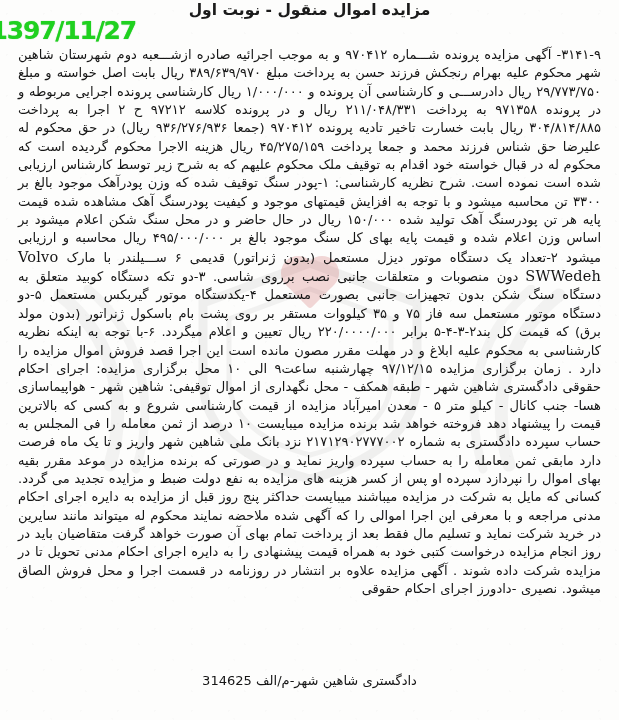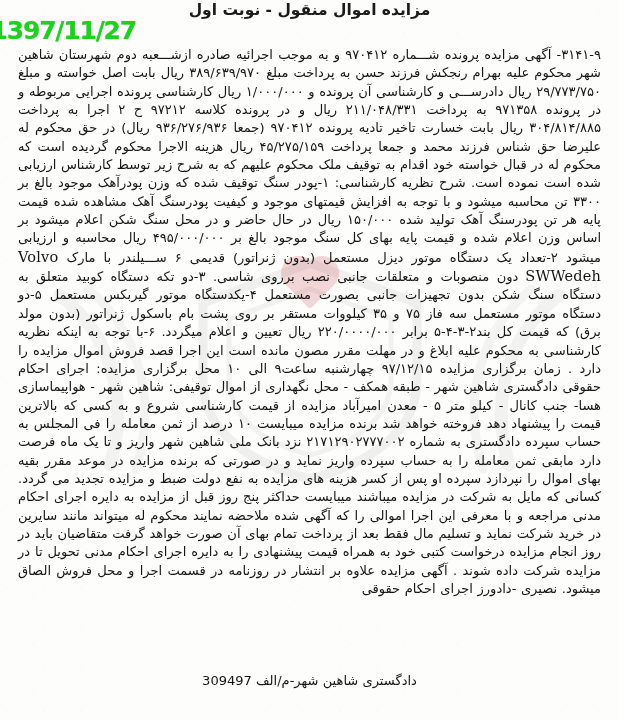--- a/index.html
+++ b/index.html
@@ -170,15 +170,15 @@
   </div>
 
   <div class="doc-title">مزایده اموال منقول - نوبت اول</div>
 
   <div class="date-stamp">1397/11/27</div>
 
   <div class="body-text">
     <p>۳۱۴۱-۹- آگهی مزایده پرونده شـــماره ۹۷۰۴۱۲ و به موجب اجرائیه صادره  ازشـــعبه دوم شهرستان شاهین شهر محکوم علیه بهرام رنجکش فرزند حسن به پرداخت مبلغ ۳۸۹/۶۳۹/۹۷۰ ریال بابت اصل خواسته و مبلغ ۲۹/۷۷۳/۷۵۰ ریال دادرســـی و کارشناسی آن پرونده و ۱/۰۰۰/۰۰۰ ریال کارشناسی پرونده اجرایی مربوطه و در پرونده ۹۷۱۳۵۸ به پرداخت ۲۱۱/۰۴۸/۳۳۱ ریال و در پرونده کلاسه ۹۷۲۱۲ ح ۲ اجرا به پرداخت ۳۰۴/۸۱۴/۸۸۵ ریال بابت خسارت تاخیر تادیه پرونده ۹۷۰۴۱۲ (جمعا ۹۳۶/۲۷۶/۹۳۶ ریال) در حق محکوم له علیرضا حق شناس فرزند محمد و جمعا پرداخت ۴۵/۲۷۵/۱۵۹ ریال هزینه الاجرا محکوم گردیده است که محکوم له در قبال خواسته خود اقدام به توقیف ملک محکوم علیهم که به شرح زیر توسط کارشناس  ارزیابی شده است نموده است. شرح نظریه کارشناسی: ۱-پودر سنگ توقیف شده که وزن پودرآهک موجود بالغ بر ۳۳۰۰ تن محاسبه میشود و با توجه به افزایش قیمتهای موجود و کیفیت پودرسنگ آهک مشاهده شده قیمت پایه هر تن پودرسنگ آهک تولید شده ۱۵۰/۰۰۰ ریال در حال حاضر و در محل سنگ شکن اعلام میشود بر اساس وزن اعلام شده و قیمت پایه بهای کل سنگ موجود بالغ بر ۴۹۵/۰۰۰/۰۰۰ ریال محاسبه و ارزیابی میشود ۲-تعداد یک دستگاه موتور دیزل مستعمل (بدون ژنراتور) قدیمی ۶ ســـیلندر با مارک <span class="latin">Volvo SWWedeh</span> دون منصوبات و متعلقات جانبی نصب برروی شاسی. ۳-دو تکه دستگاه کوبید متعلق به دستگاه سنگ شکن بدون تجهیزات جانبی بصورت مستعمل ۴-یکدستگاه موتور گیربکس مستعمل ۵-دو دستگاه موتور مستعمل سه فاز ۷۵ و ۳۵ کیلووات مستقر بر روی پشت بام باسکول ژنراتور (بدون مولد برق) که قیمت کل بند۲-۳-۴-۵ برابر ۲۲۰/۰۰۰۰/۰۰۰ ریال تعیین و اعلام میگردد. ۶-با توجه به اینکه نظریه کارشناسی به محکوم علیه ابلاغ و در مهلت مقرر مصون مانده است این اجرا قصد فروش اموال مزایده را دارد . زمان برگزاری مزایده ۹۷/۱۲/۱۵ چهارشنبه ساعت۹ الی ۱۰  محل برگزاری مزایده: اجرای احکام حقوقی دادگستری شاهین شهر - طبقه همکف - محل نگهداری از اموال توقیفی: شاهین شهر - هواپیماسازی هسا- جنب کانال - کیلو متر ۵ - معدن امیرآباد مزایده از قیمت کارشناسی شروع و به کسی که بالاترین قیمت را پیشنهاد دهد فروخته خواهد شد برنده مزایده میبایست ۱۰ درصد از ثمن معامله را فی المجلس به حساب سپرده دادگستری به شماره ۲۱۷۱۲۹۰۲۷۷۷۰۰۲ نزد بانک ملی شاهین شهر واریز و تا یک ماه فرصت دارد مابقی ثمن معامله را به حساب سپرده واریز نماید و در صورتی که برنده مزایده در موعد مقرر بقیه بهای اموال را نپردازد سپرده او پس از کسر هزینه های مزایده به نفع دولت ضبط و مزایده تجدید می گردد. کسانی که مایل به شرکت در مزایده میباشند میبایست حداکثر پنج روز قبل از مزایده به دایره اجرای احکام مدنی مراجعه  و با معرفی این اجرا اموالی را که آگهی شده ملاحضه نمایند محکوم له میتواند مانند سایرین در خرید شرکت نماید و تسلیم مال فقط بعد از پرداخت تمام بهای آن صورت خواهد گرفت  متقاضیان باید در روز انجام مزایده درخواست کتبی خود به همراه قیمت پیشنهادی را به دایره اجرای احکام مدنی تحویل تا در مزایده شرکت داده شوند . آگهی مزایده علاوه بر انتشار در روزنامه در قسمت اجرا و محل فروش الصاق میشود. نصیری -دادورز اجرای احکام حقوقی</p>
   </div>
 
-  <div class="sign-line">دادگستری شاهین شهر-م/الف 309497</div>
+  <div class="sign-line">دادگستری شاهین شهر-م/الف 314625</div>
 
 </div>
 
 </body></html>

